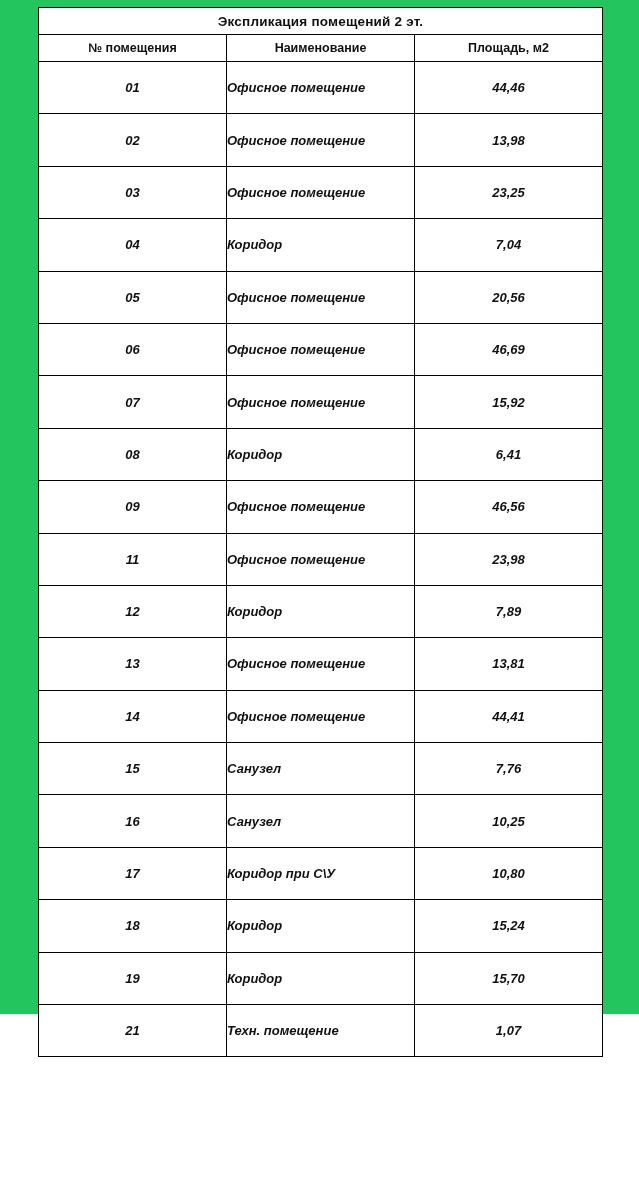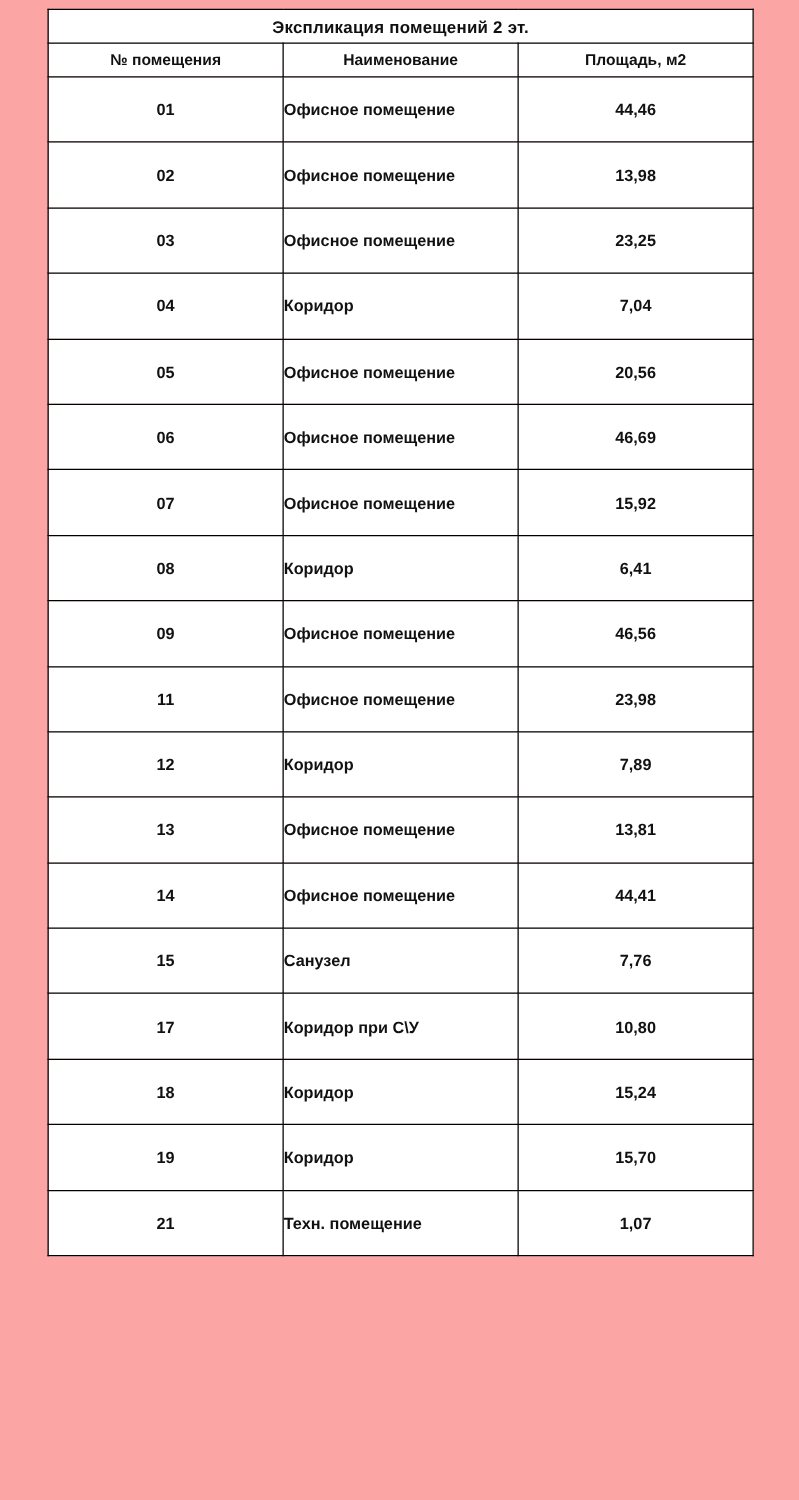--- a/index.html
+++ b/index.html
@@ -10,22 +10,22 @@
   body {
     width: 639px;
     height: 1200px;
     font-family: "Liberation Sans", sans-serif;
     color: #111111;
     overflow: hidden;
   }
   .page {
     position: relative;
     width: 639px;
-    height: 1200px;
-    background: #fca5a5;
+    height: 1014px;
+    background: #22c55e;
   }
   .table-wrap {
     position: absolute;
     left: 38px;
     top: 7px;
     width: 565px;
   }
   table.explication {
     border-collapse: collapse;
     width: 565px;
@@ -48,21 +48,21 @@
     height: 26px;
     text-align: center;
     font-size: 12.5px;
     font-weight: bold;
     margin-top: 44px;
   }
   .col-num { width: 147px; }
   .col-name { width: 266px; }
   .col-area { width: 152px; }
 
-  tbody tr { height: 52.4px; }
+  tbody tr { height: 52.4px; font-style: italic; }
 
   .cell-num {
     text-align: center;
     font-size: 13px;
     font-weight: bold;
   }
   .cell-name {
     text-align: left;
     padding-left: 11px;
     font-size: 13px;
@@ -168,20 +168,25 @@
             <td class="cell-num">14</td>
             <td class="cell-name">Офисное помещение</td>
             <td class="cell-area">44,41</td>
           </tr>
           <tr>
             <td class="cell-num">15</td>
             <td class="cell-name">Санузел</td>
             <td class="cell-area">7,76</td>
           </tr>
           <tr>
+            <td class="cell-num">16</td>
+            <td class="cell-name">Санузел</td>
+            <td class="cell-area">10,25</td>
+          </tr>
+          <tr>
             <td class="cell-num">17</td>
             <td class="cell-name">Коридор при С\У</td>
             <td class="cell-area">10,80</td>
           </tr>
           <tr>
             <td class="cell-num">18</td>
             <td class="cell-name">Коридор</td>
             <td class="cell-area">15,24</td>
           </tr>
           <tr>

